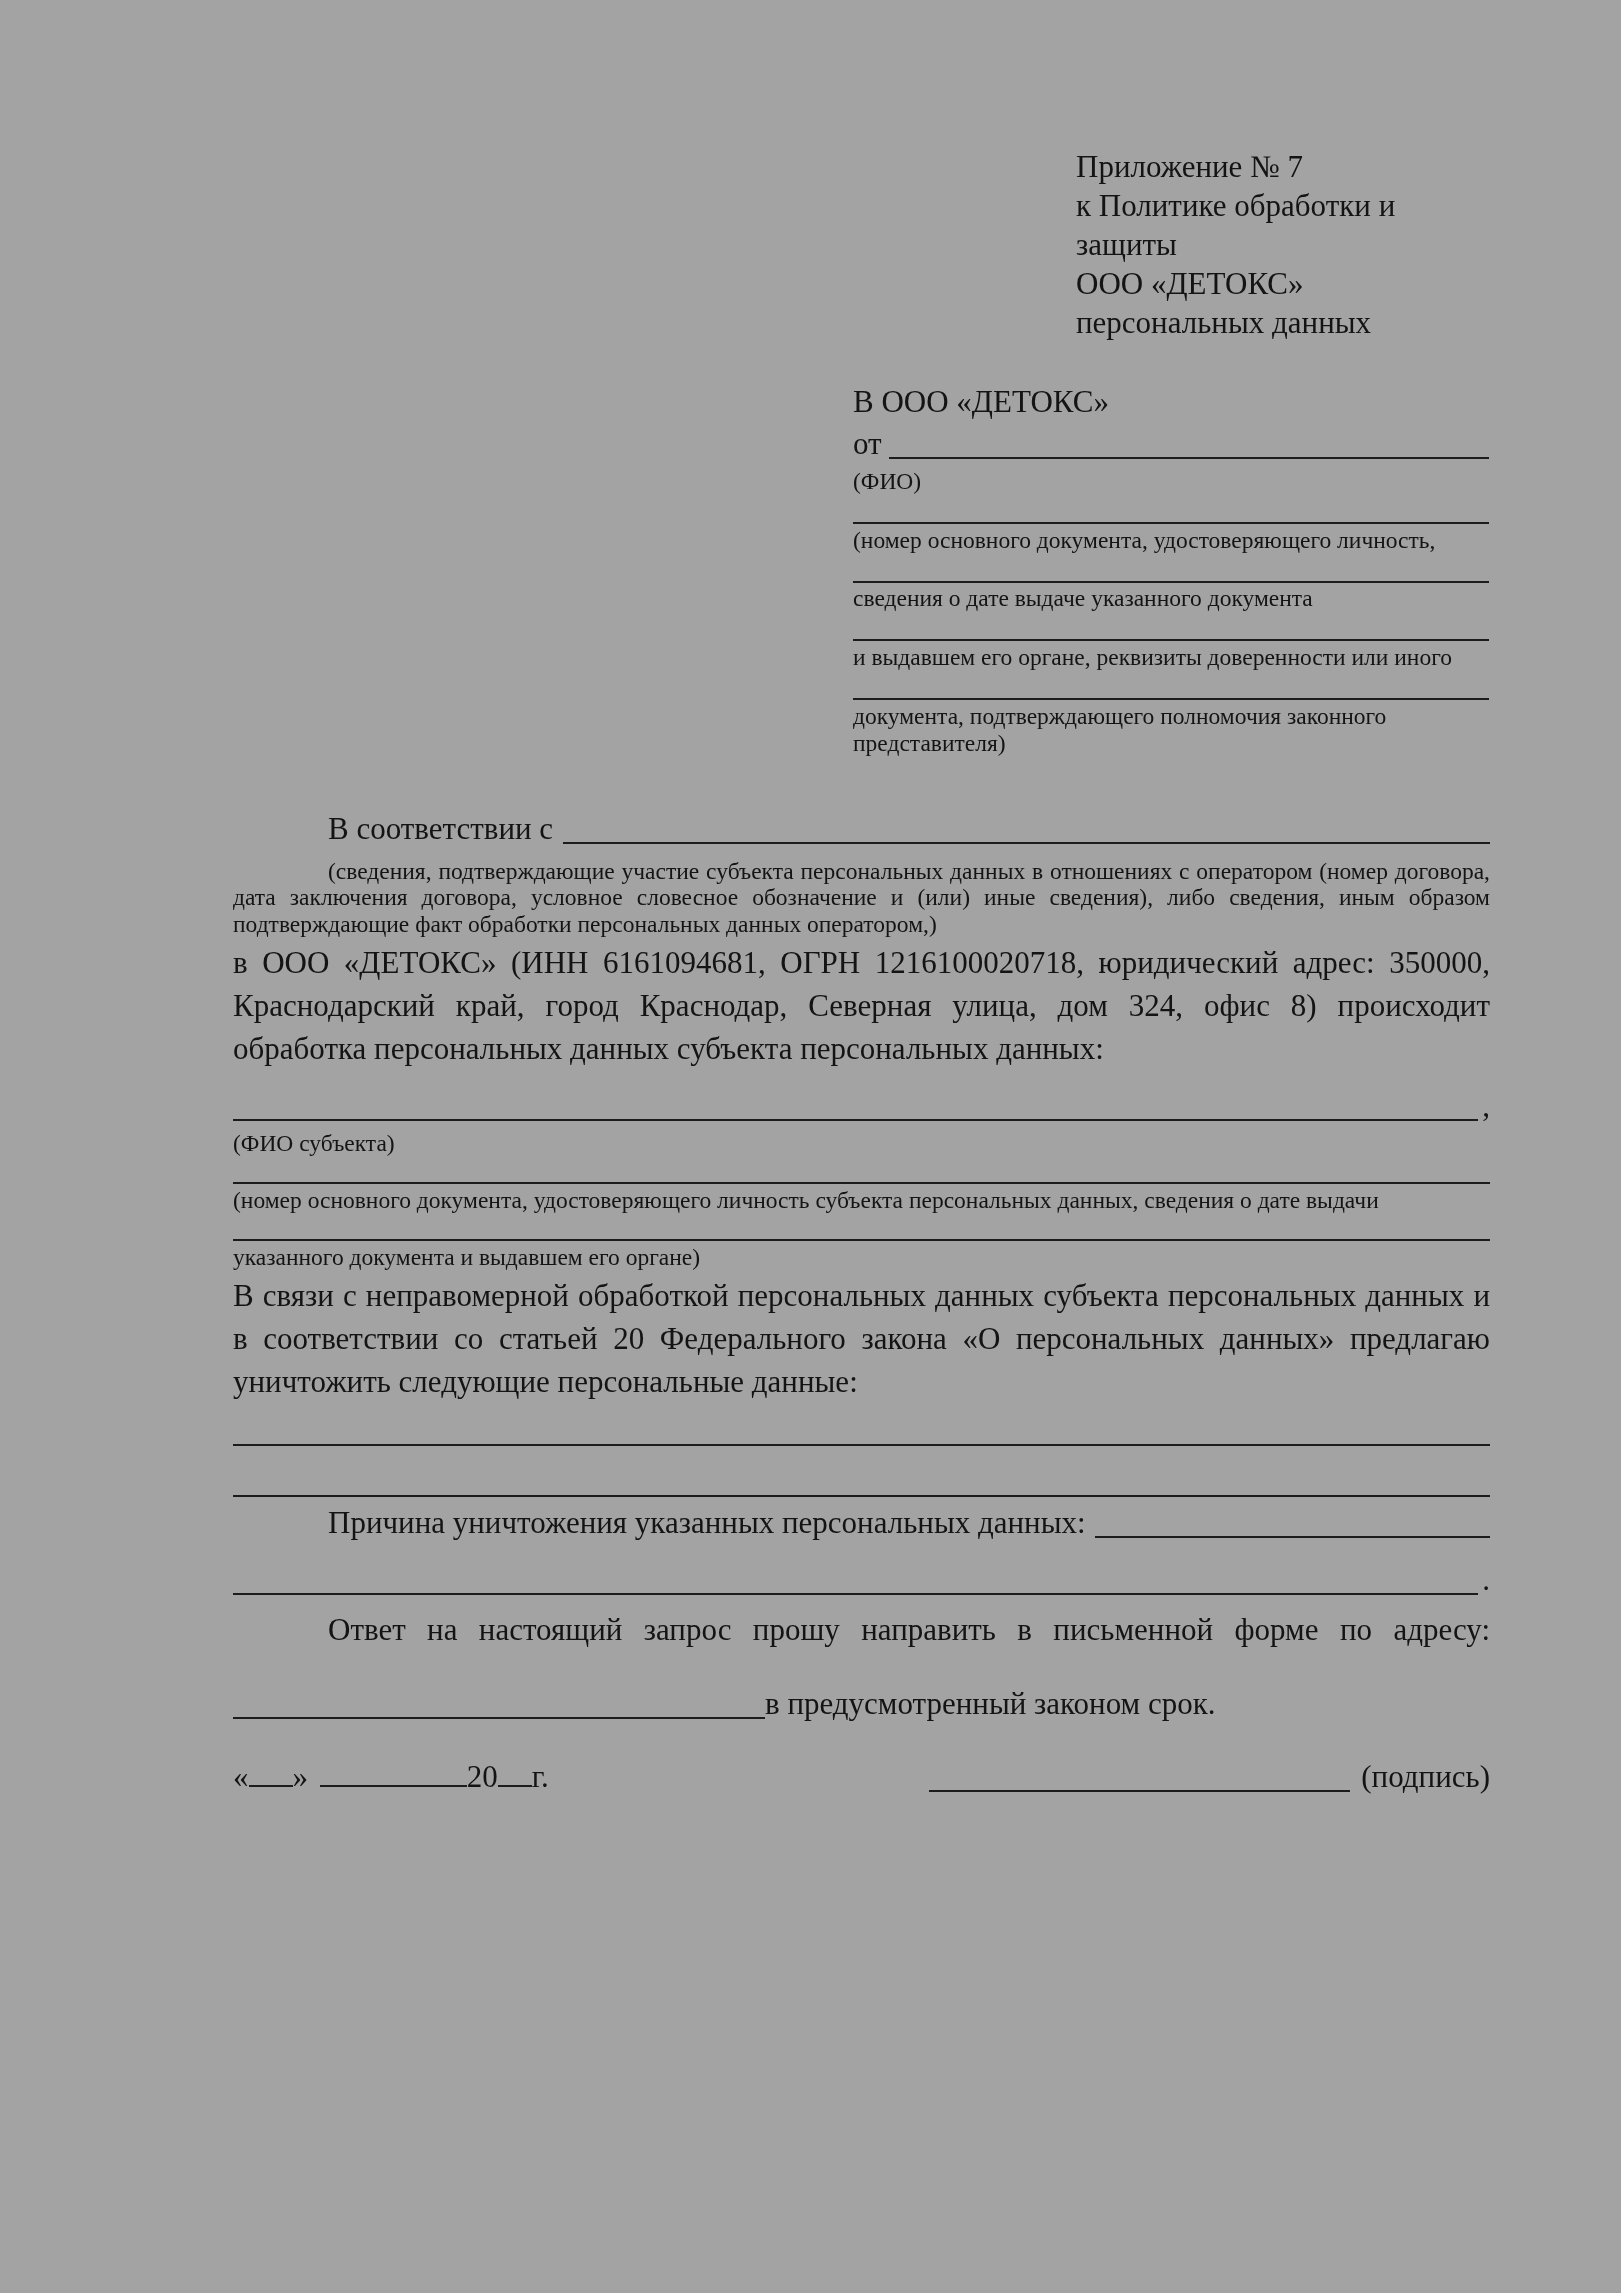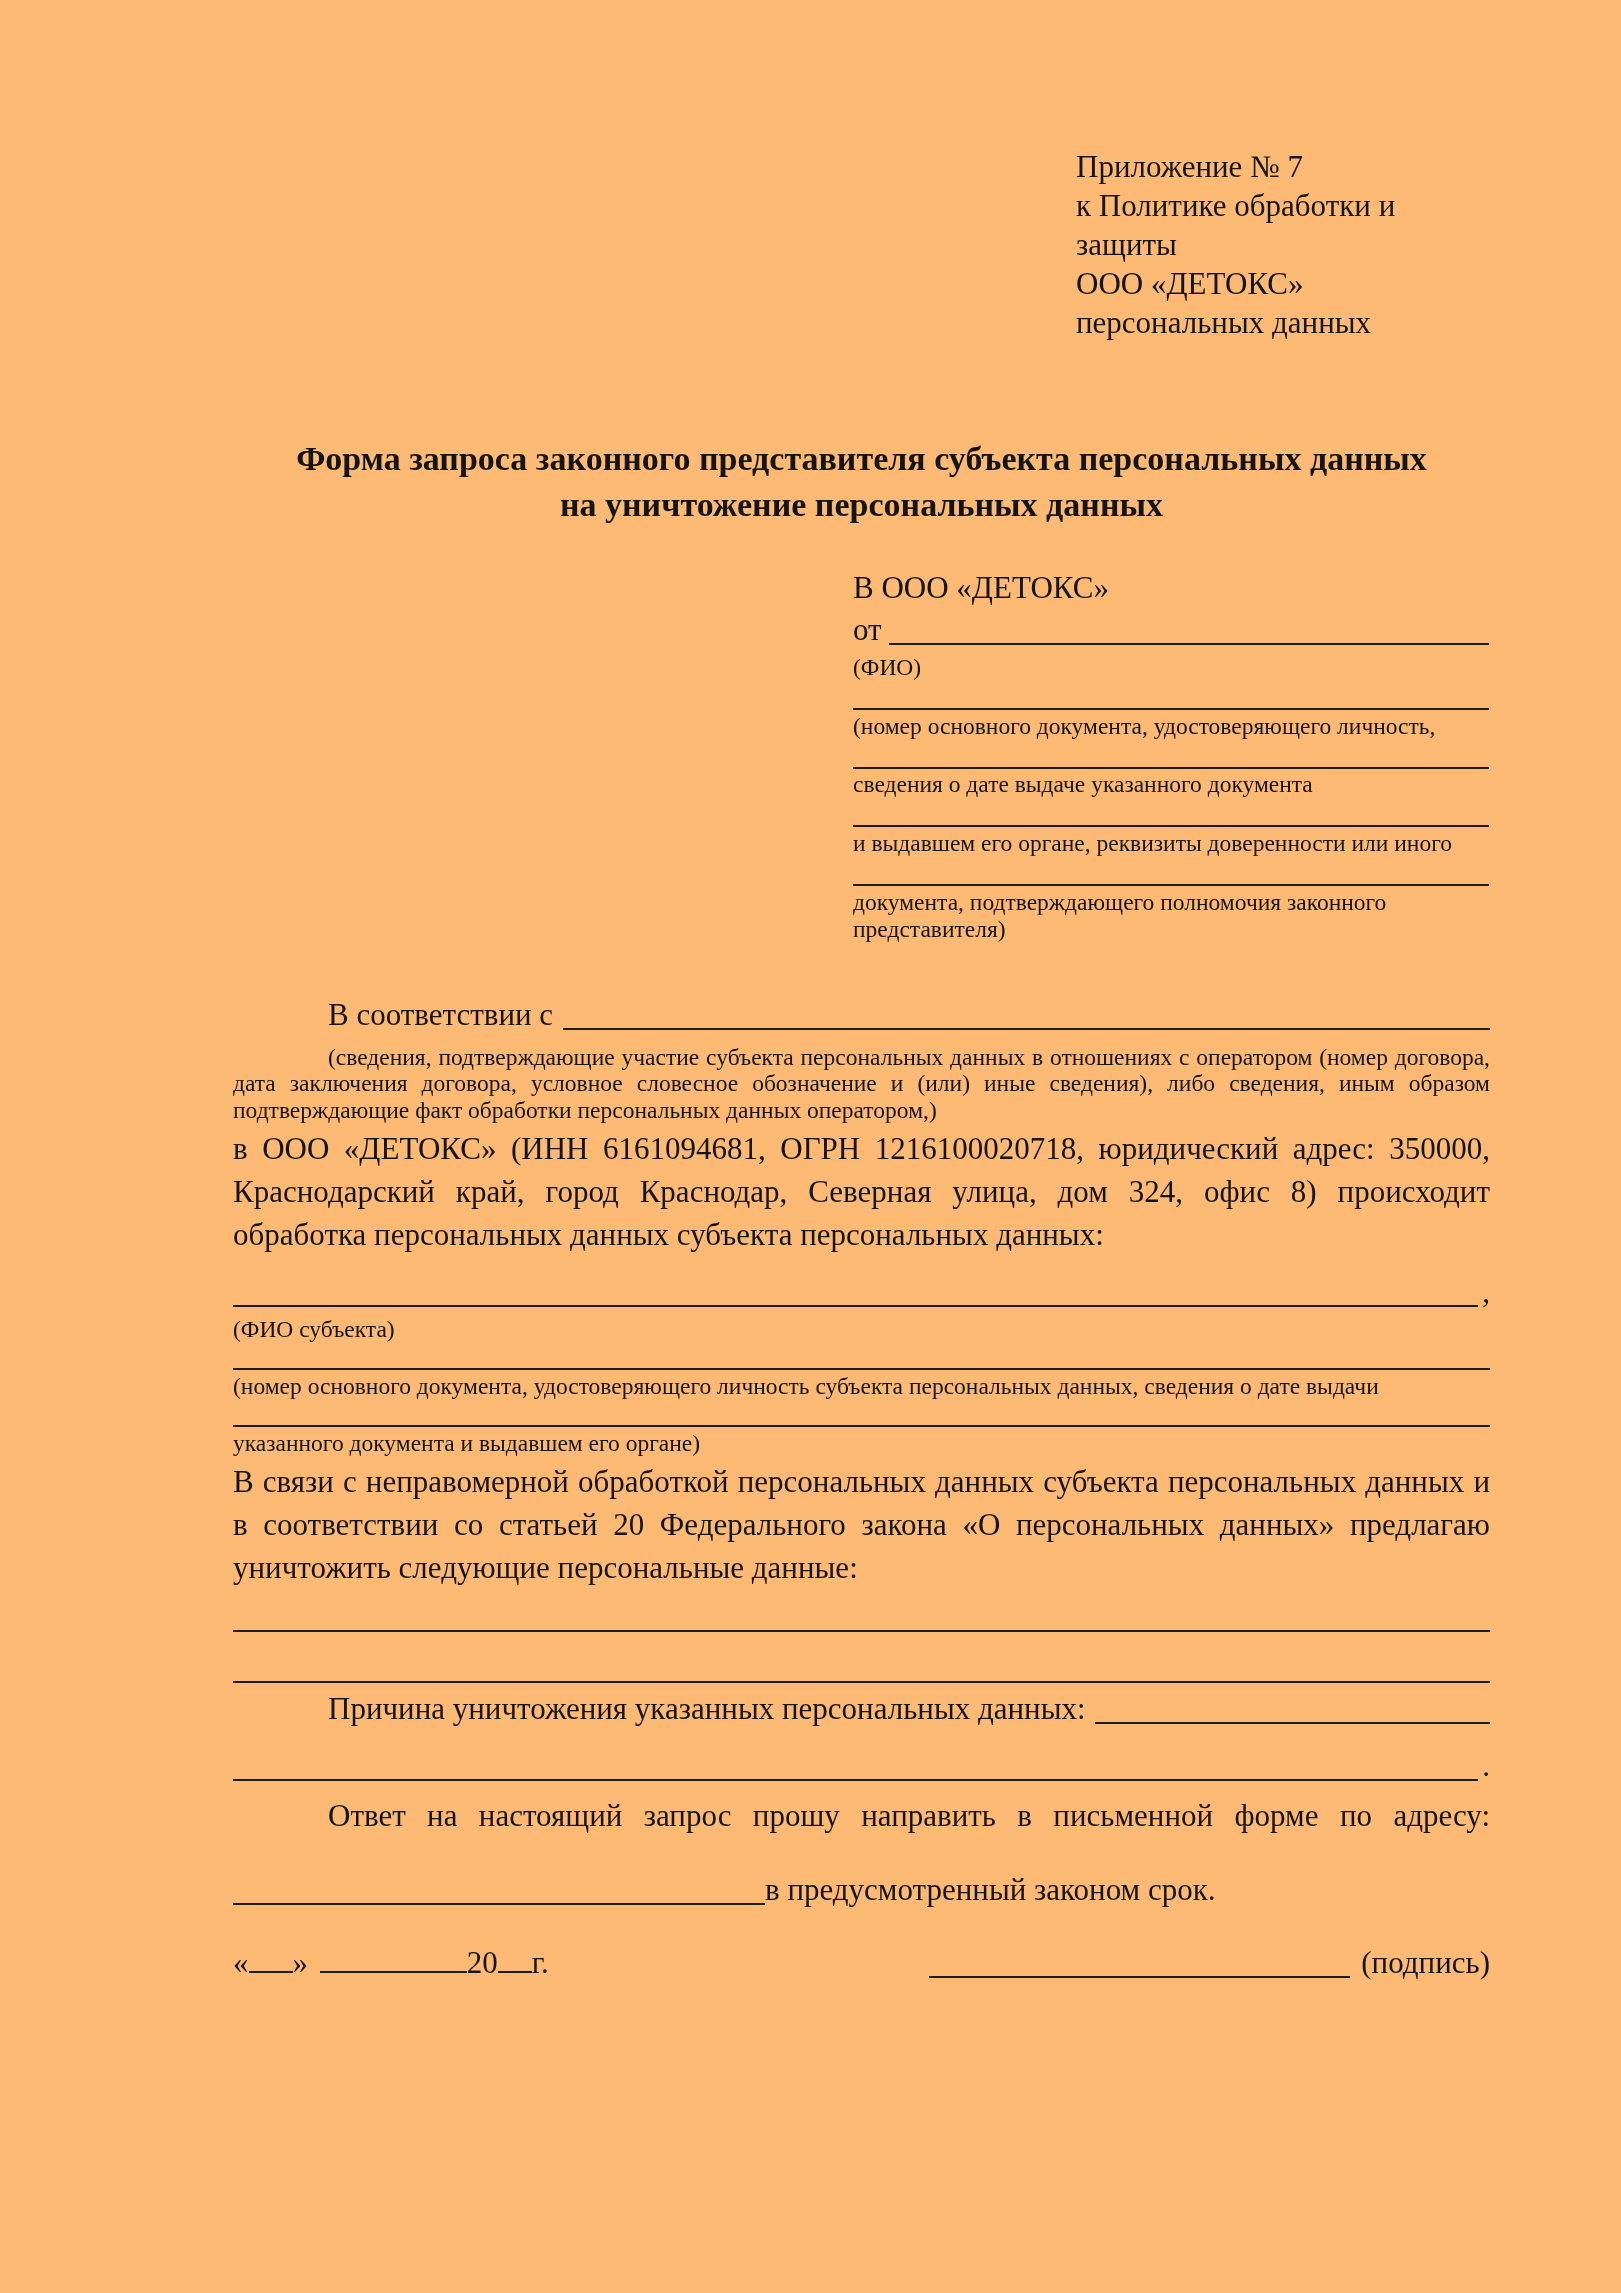--- a/index.html
+++ b/index.html
@@ -1,20 +1,20 @@
 <!DOCTYPE html>
 <html><head>
 <meta charset="utf-8">
 <style>
   html, body { margin: 0; padding: 0; background: #ffffff; }
   .page {
     position: relative;
     width: 1621px;
     height: 2294px;
-    background: #fdba74;
+    background: #a3a3a3;
     color: #141414;
     font-family: "Liberation Serif", "DejaVu Serif", serif;
     font-size: 31px;
     overflow: hidden;
   }
   .content {
     position: absolute;
     left: 233px;
     top: 0;
     width: 1257px;
@@ -119,24 +119,20 @@
 <div class="page">
   <div class="content">
 
     <div class="header-block">
       <div>Приложение № 7</div>
       <div>к Политике обработки и защиты</div>
       <div>ООО «ДЕТОКС»</div>
       <div>персональных данных</div>
     </div>
 
-    <div class="title">
-      <div>Форма запроса законного представителя субъекта персональных данных</div>
-      <div>на уничтожение персональных данных</div>
-    </div>
 
     <div class="recipient">
       <div class="to">В ООО «ДЕТОКС»</div>
       <div class="flex-row from-row">
         <span class="nowrap">от</span>
         <span class="fill"></span>
       </div>
       <div class="caption">(ФИО)</div>
       <div class="rule"></div>
       <div class="caption">(номер основного документа, удостоверяющего личность,</div>

